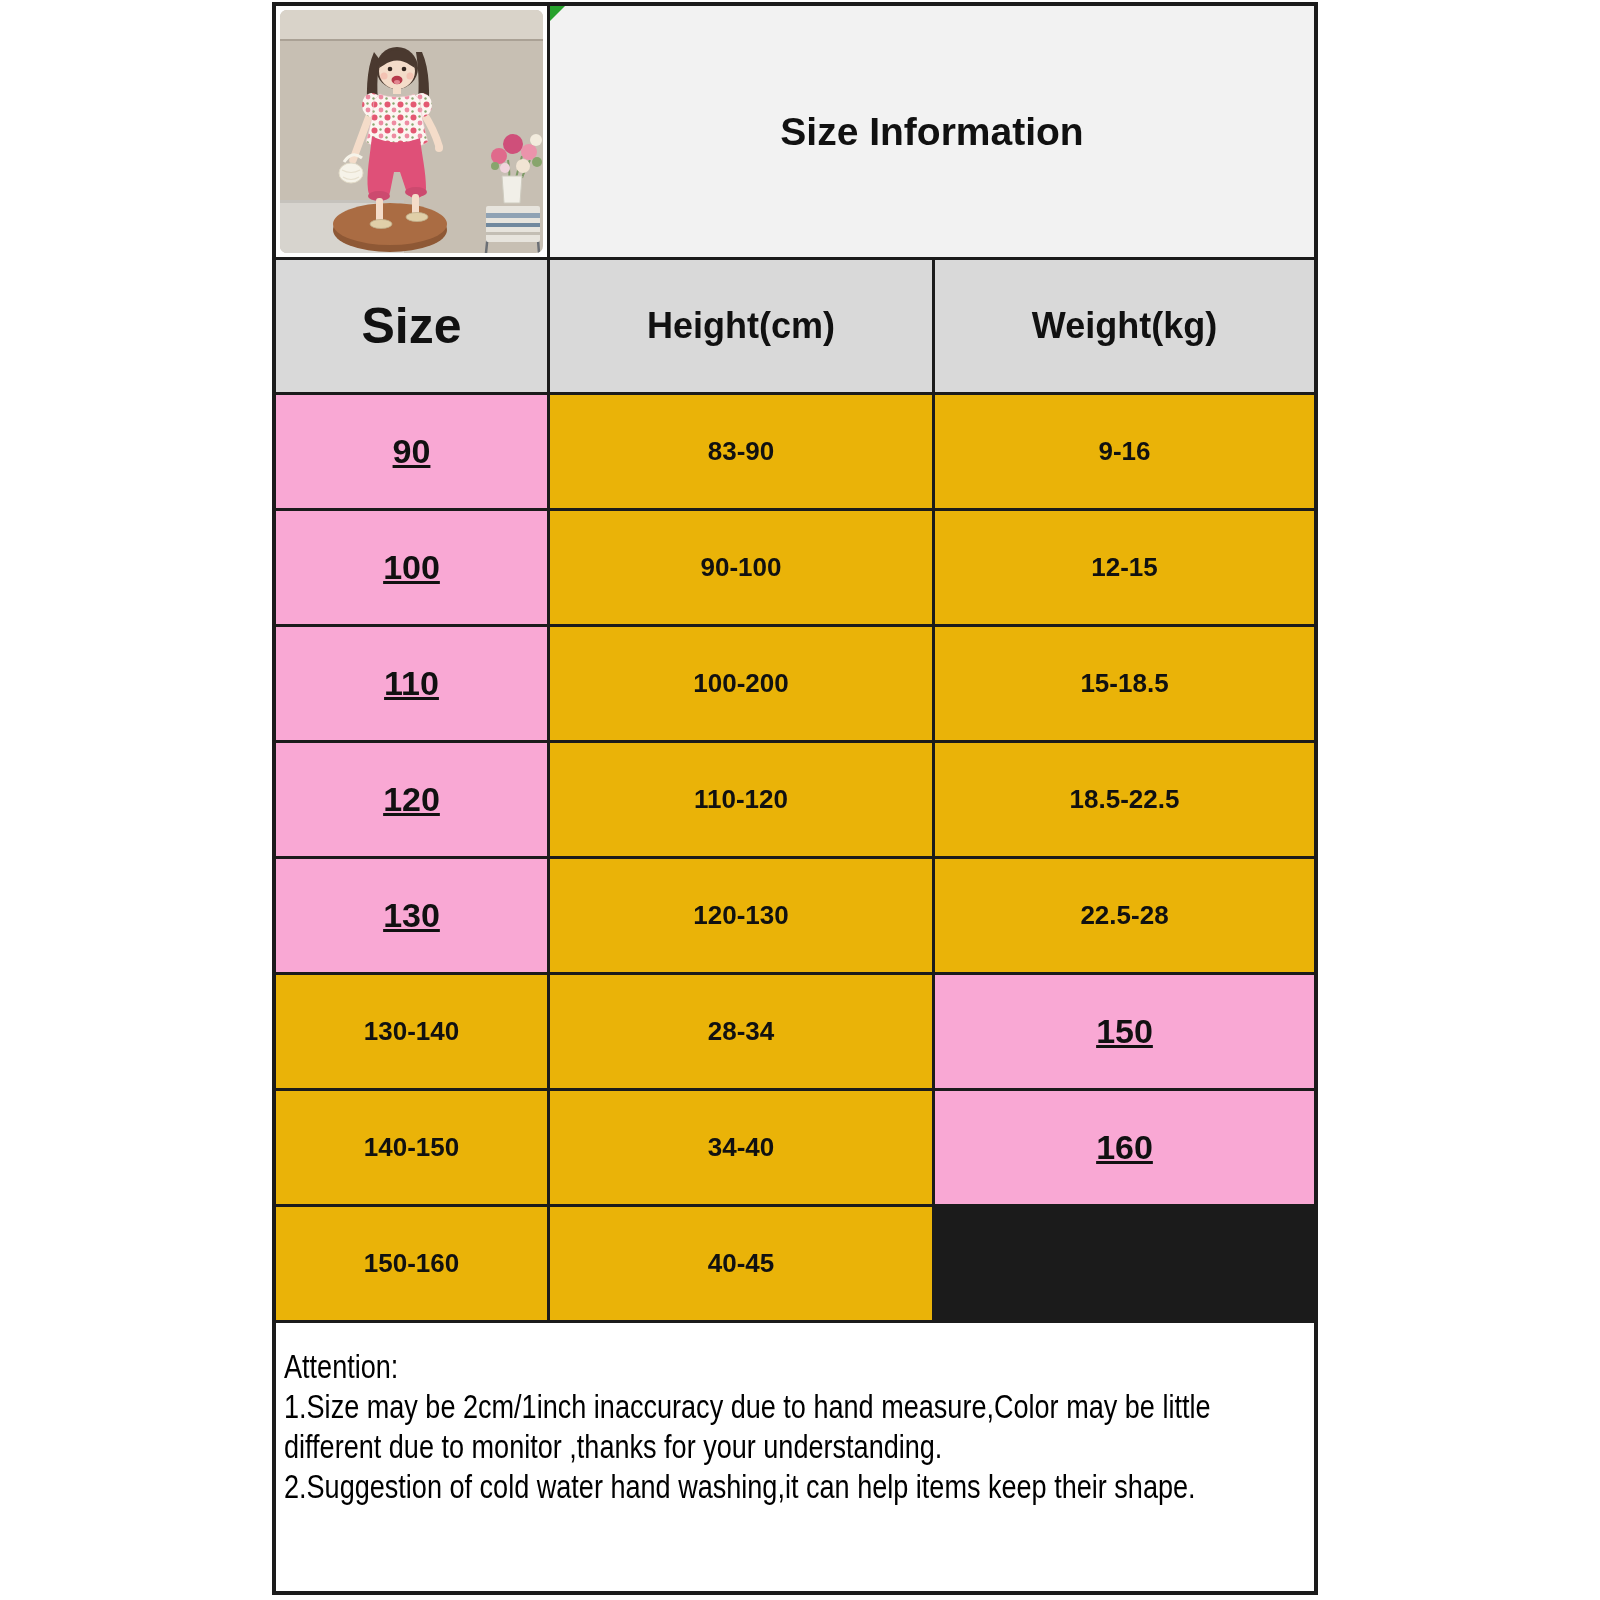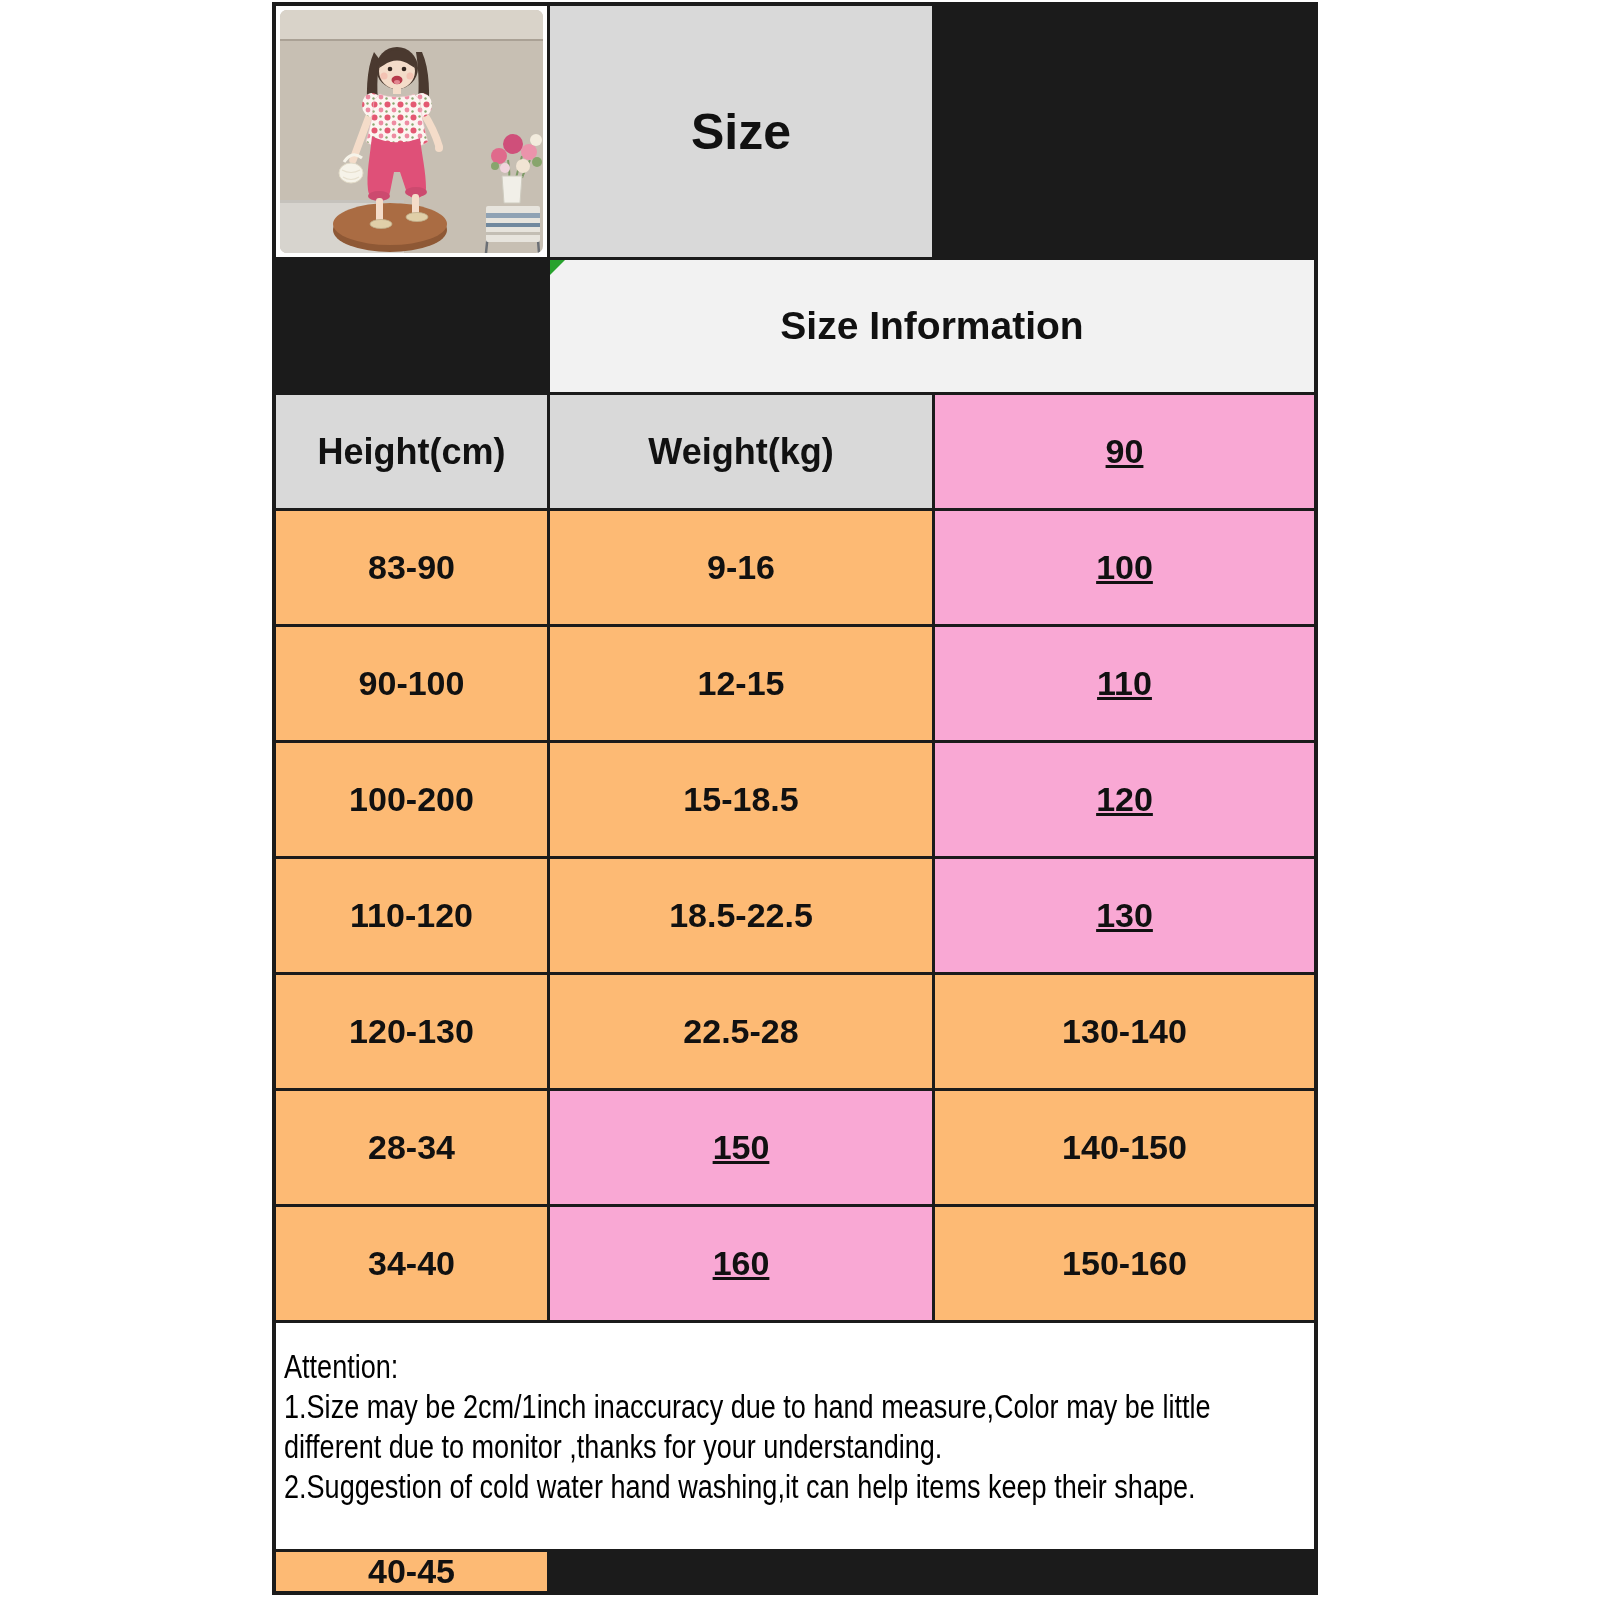--- a/index.html
+++ b/index.html
@@ -26,21 +26,21 @@
     grid-column:2 / 4;background:#f2f2f2;position:relative;
     font-weight:bold;font-size:39px;letter-spacing:0;
   }
   .green-marker{
     position:absolute;top:0;left:0;width:0;height:0;
     border-top:15px solid #27a22d;border-right:15px solid transparent;
   }
   .header-cell{background:#d9d9d9;font-weight:bold;font-size:36px;}
   .header-size{font-size:50px;}
   .size-cell{background:#f9a8d4;font-weight:bold;font-size:34px;text-decoration:underline;}
-  .value-cell{background:#fdba74;font-weight:bold;font-size:34px;}
+  .value-cell{background:#eab308;font-weight:bold;font-size:26px;}
   .attention-cell{
     grid-row:11;grid-column:1 / -1;background:#ffffff;
     display:block;padding:24px 8px;
   }
   .att-line{
     font-size:33px;line-height:40px;color:#000;
     white-space:nowrap;transform:scaleX(0.82);transform-origin:0 50%;
   }
 </style>
 </head>
@@ -126,26 +126,26 @@
         <ellipse cx="136" cy="182" rx="11" ry="5" fill="#cc4a6f"></ellipse>
 
         <rect x="96" y="188" width="7" height="24" rx="3" fill="#f4dcc9"></rect>
         <rect x="132" y="184" width="7" height="21" rx="3" fill="#f4dcc9"></rect>
         <ellipse cx="101" cy="214" rx="11" ry="4.5" fill="#e0cfa8" stroke="#bfae8c" stroke-width="0.8"></ellipse>
         <ellipse cx="137" cy="207" rx="11" ry="4.5" fill="#e0cfa8" stroke="#bfae8c" stroke-width="0.8"></ellipse>
       </g>
     </svg>
   </div>
 
-  <div class="cell header-cell header-size">Size</div>
-
   <div class="cell title-cell">
     <div class="green-marker"></div>
     <span>Size Information</span>
   </div>
+
+  <div class="cell header-cell header-size">Size</div>
   <div class="cell header-cell">Height(cm)</div>
   <div class="cell header-cell">Weight(kg)</div>
 
   <div class="cell size-cell">90</div>
   <div class="cell value-cell">83-90</div>
   <div class="cell value-cell">9-16</div>
 
   <div class="cell size-cell">100</div>
   <div class="cell value-cell">90-100</div>
   <div class="cell value-cell">12-15</div>

